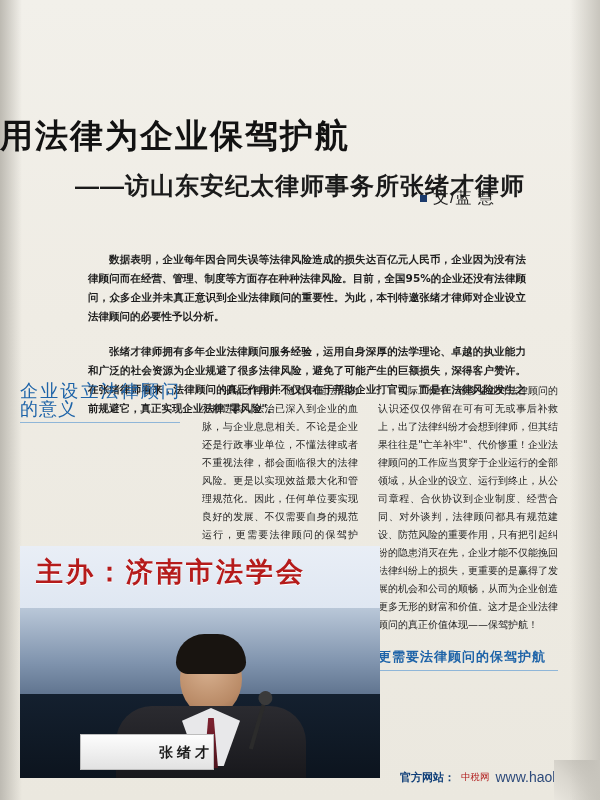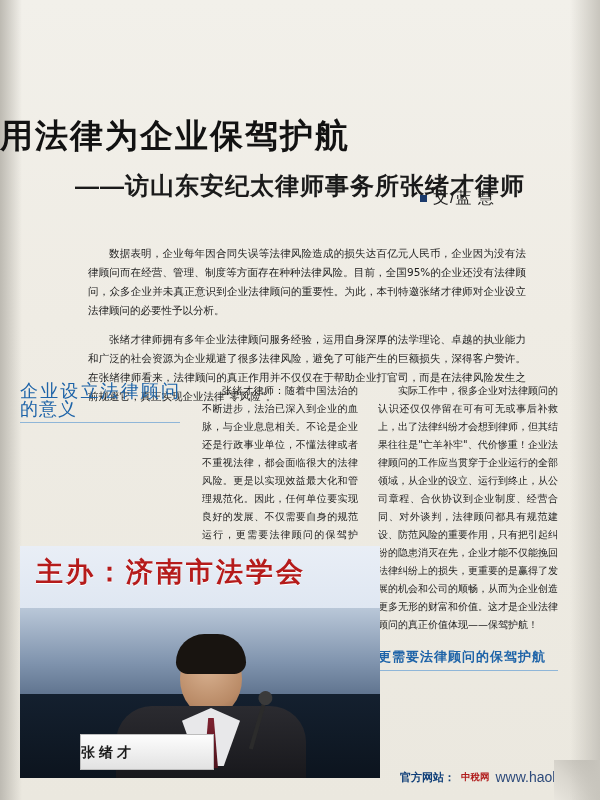--- a/index.html
+++ b/index.html
@@ -42,21 +42,21 @@
   .byline .sq{
     display:inline-block;width:7px;height:7px;background:#1b3a6b;
     margin-right:6px;vertical-align:1px;
   }
 
   .lede{
     position:absolute;left:88px;top:234px;width:438px;
     font-size:10.5px;line-height:19px;color:#1d1d1d;text-align:justify;
     font-family:"DejaVu Sans","Liberation Sans",sans-serif;
   }
-  .lede p{margin:10px 0 7px 0;text-indent:2em;}
+  .lede p{margin:16px 0 7px 0;text-indent:2em;font-weight:bold;}
 
   
   .col{position:absolute;top:382px;font-size:10px;line-height:18px;color:#1d1d1d;
        text-align:justify;font-family:"DejaVu Sans","Liberation Sans",sans-serif;}
   .col p{margin:0 0 6px 0;text-indent:2em;}
   .col1{left:20px;width:160px;}
   .col2{left:202px;width:156px;}
   .col3{left:378px;width:180px;}
 
   .sec-head{
@@ -117,39 +117,39 @@
     position:absolute;left:184px;top:172px;width:14px;height:50px;
     background:linear-gradient(180deg,#7e2230 0%,#4d131c 100%);
     clip-path:polygon(30% 0,70% 0,100% 100%,0 100%);
   }
   .nameplate{
     position:absolute;left:60px;bottom:8px;width:132px;height:34px;
     background:linear-gradient(180deg,#fdfdfd 0%,#e2e2e2 100%);
     border:1px solid #bdbdbd;
   }
   .nameplate span{
-    display:block;text-align:left;line-height:34px;font-size:14px;
+    display:block;text-align:right;line-height:34px;font-size:14px;
     font-weight:bold;color:#1b1b1b;letter-spacing:4px;
   }
   .mic{
     position:absolute;left:236px;bottom:28px;width:4px;height:52px;
     background:#2b2b2b;transform:rotate(16deg);
   }
   .mic:after{
     content:"";position:absolute;left:-5px;top:-8px;width:14px;height:14px;
     border-radius:50%;background:#3a3a3a;
   }
 
   
   .footer{
     position:absolute;left:400px;bottom:14px;width:178px;height:18px;
     display:flex;align-items:center;gap:6px;
   }
   .footer .f-label{font-size:11px;font-weight:bold;color:#0f3e78;}
-  .footer .f-logo{font-size:9.5px;font-weight:bold;color:#b01a1a;}
+  .footer .f-logo{font-size:9.5px;font-weight:normal;color:#b01a1a;}
   .footer .f-url{font-size:14px;color:#2d4a7a;}
   .pagefold{
     position:absolute;right:0;bottom:0;width:46px;height:40px;
     background:linear-gradient(225deg,#b7b4ac 0%,#d9d6ce 60%,#e9e6de 100%);
   }
 </style>
 </head>
 <body>
 
 <div class="page">

